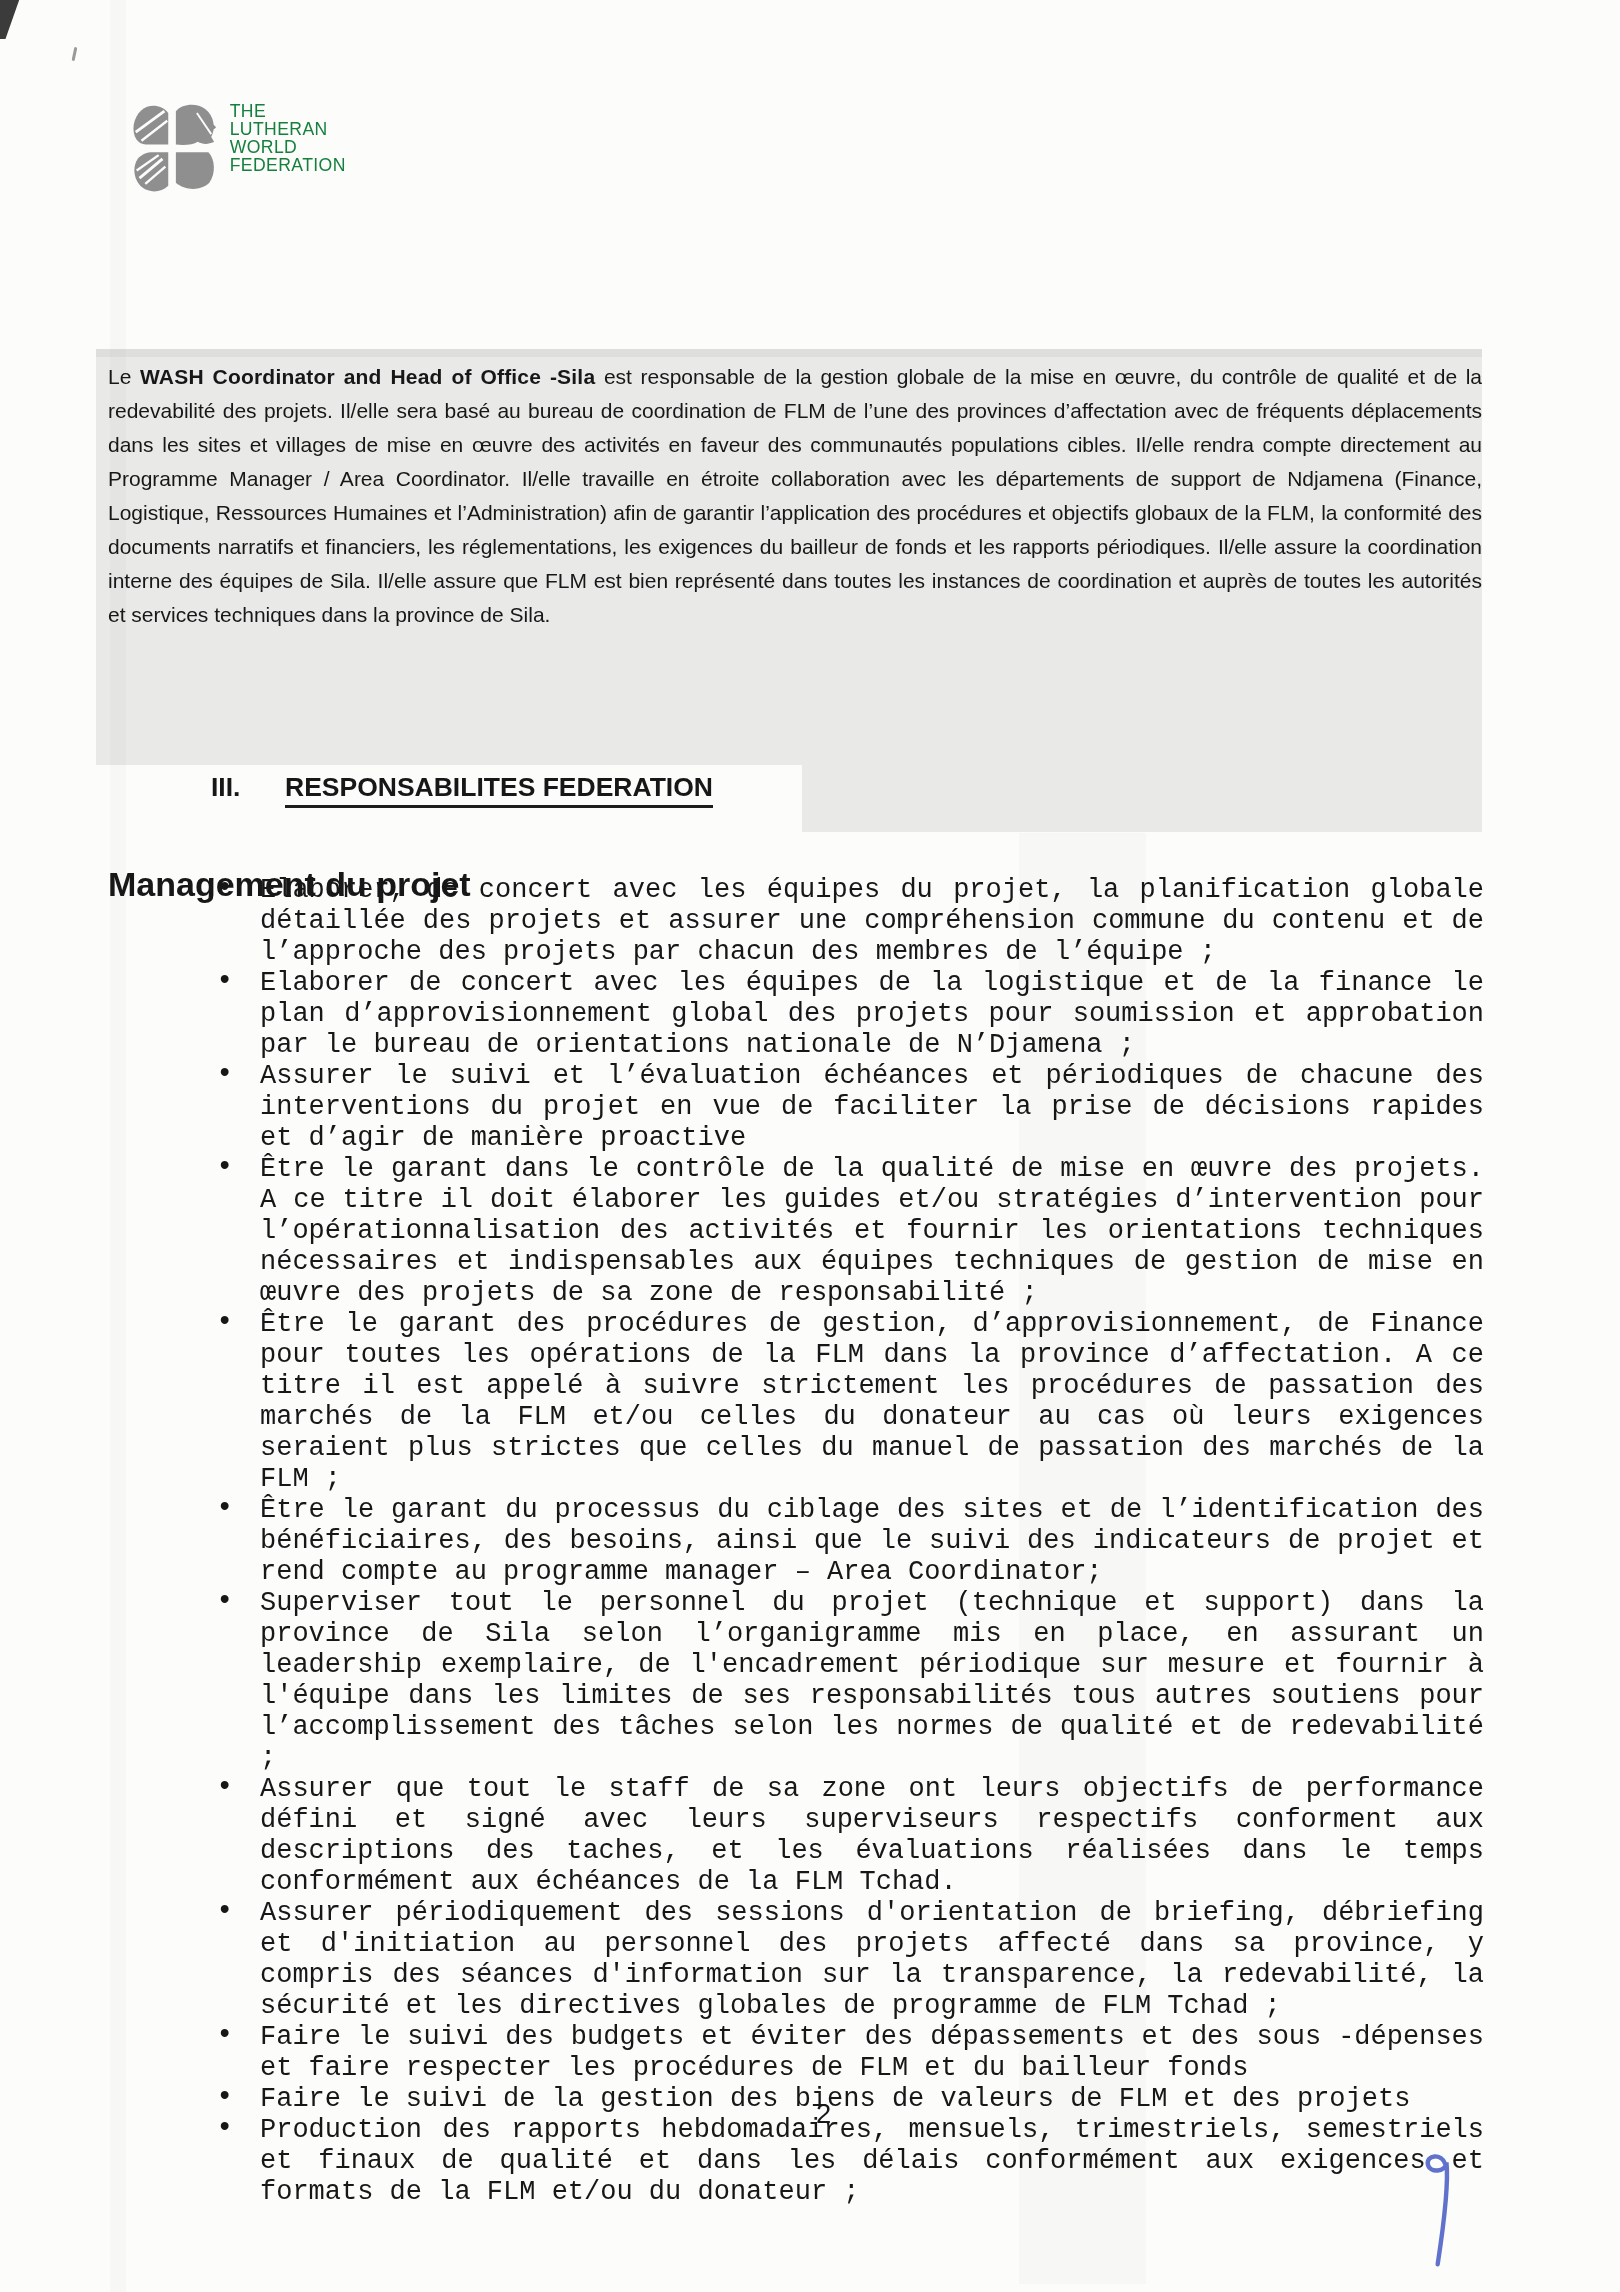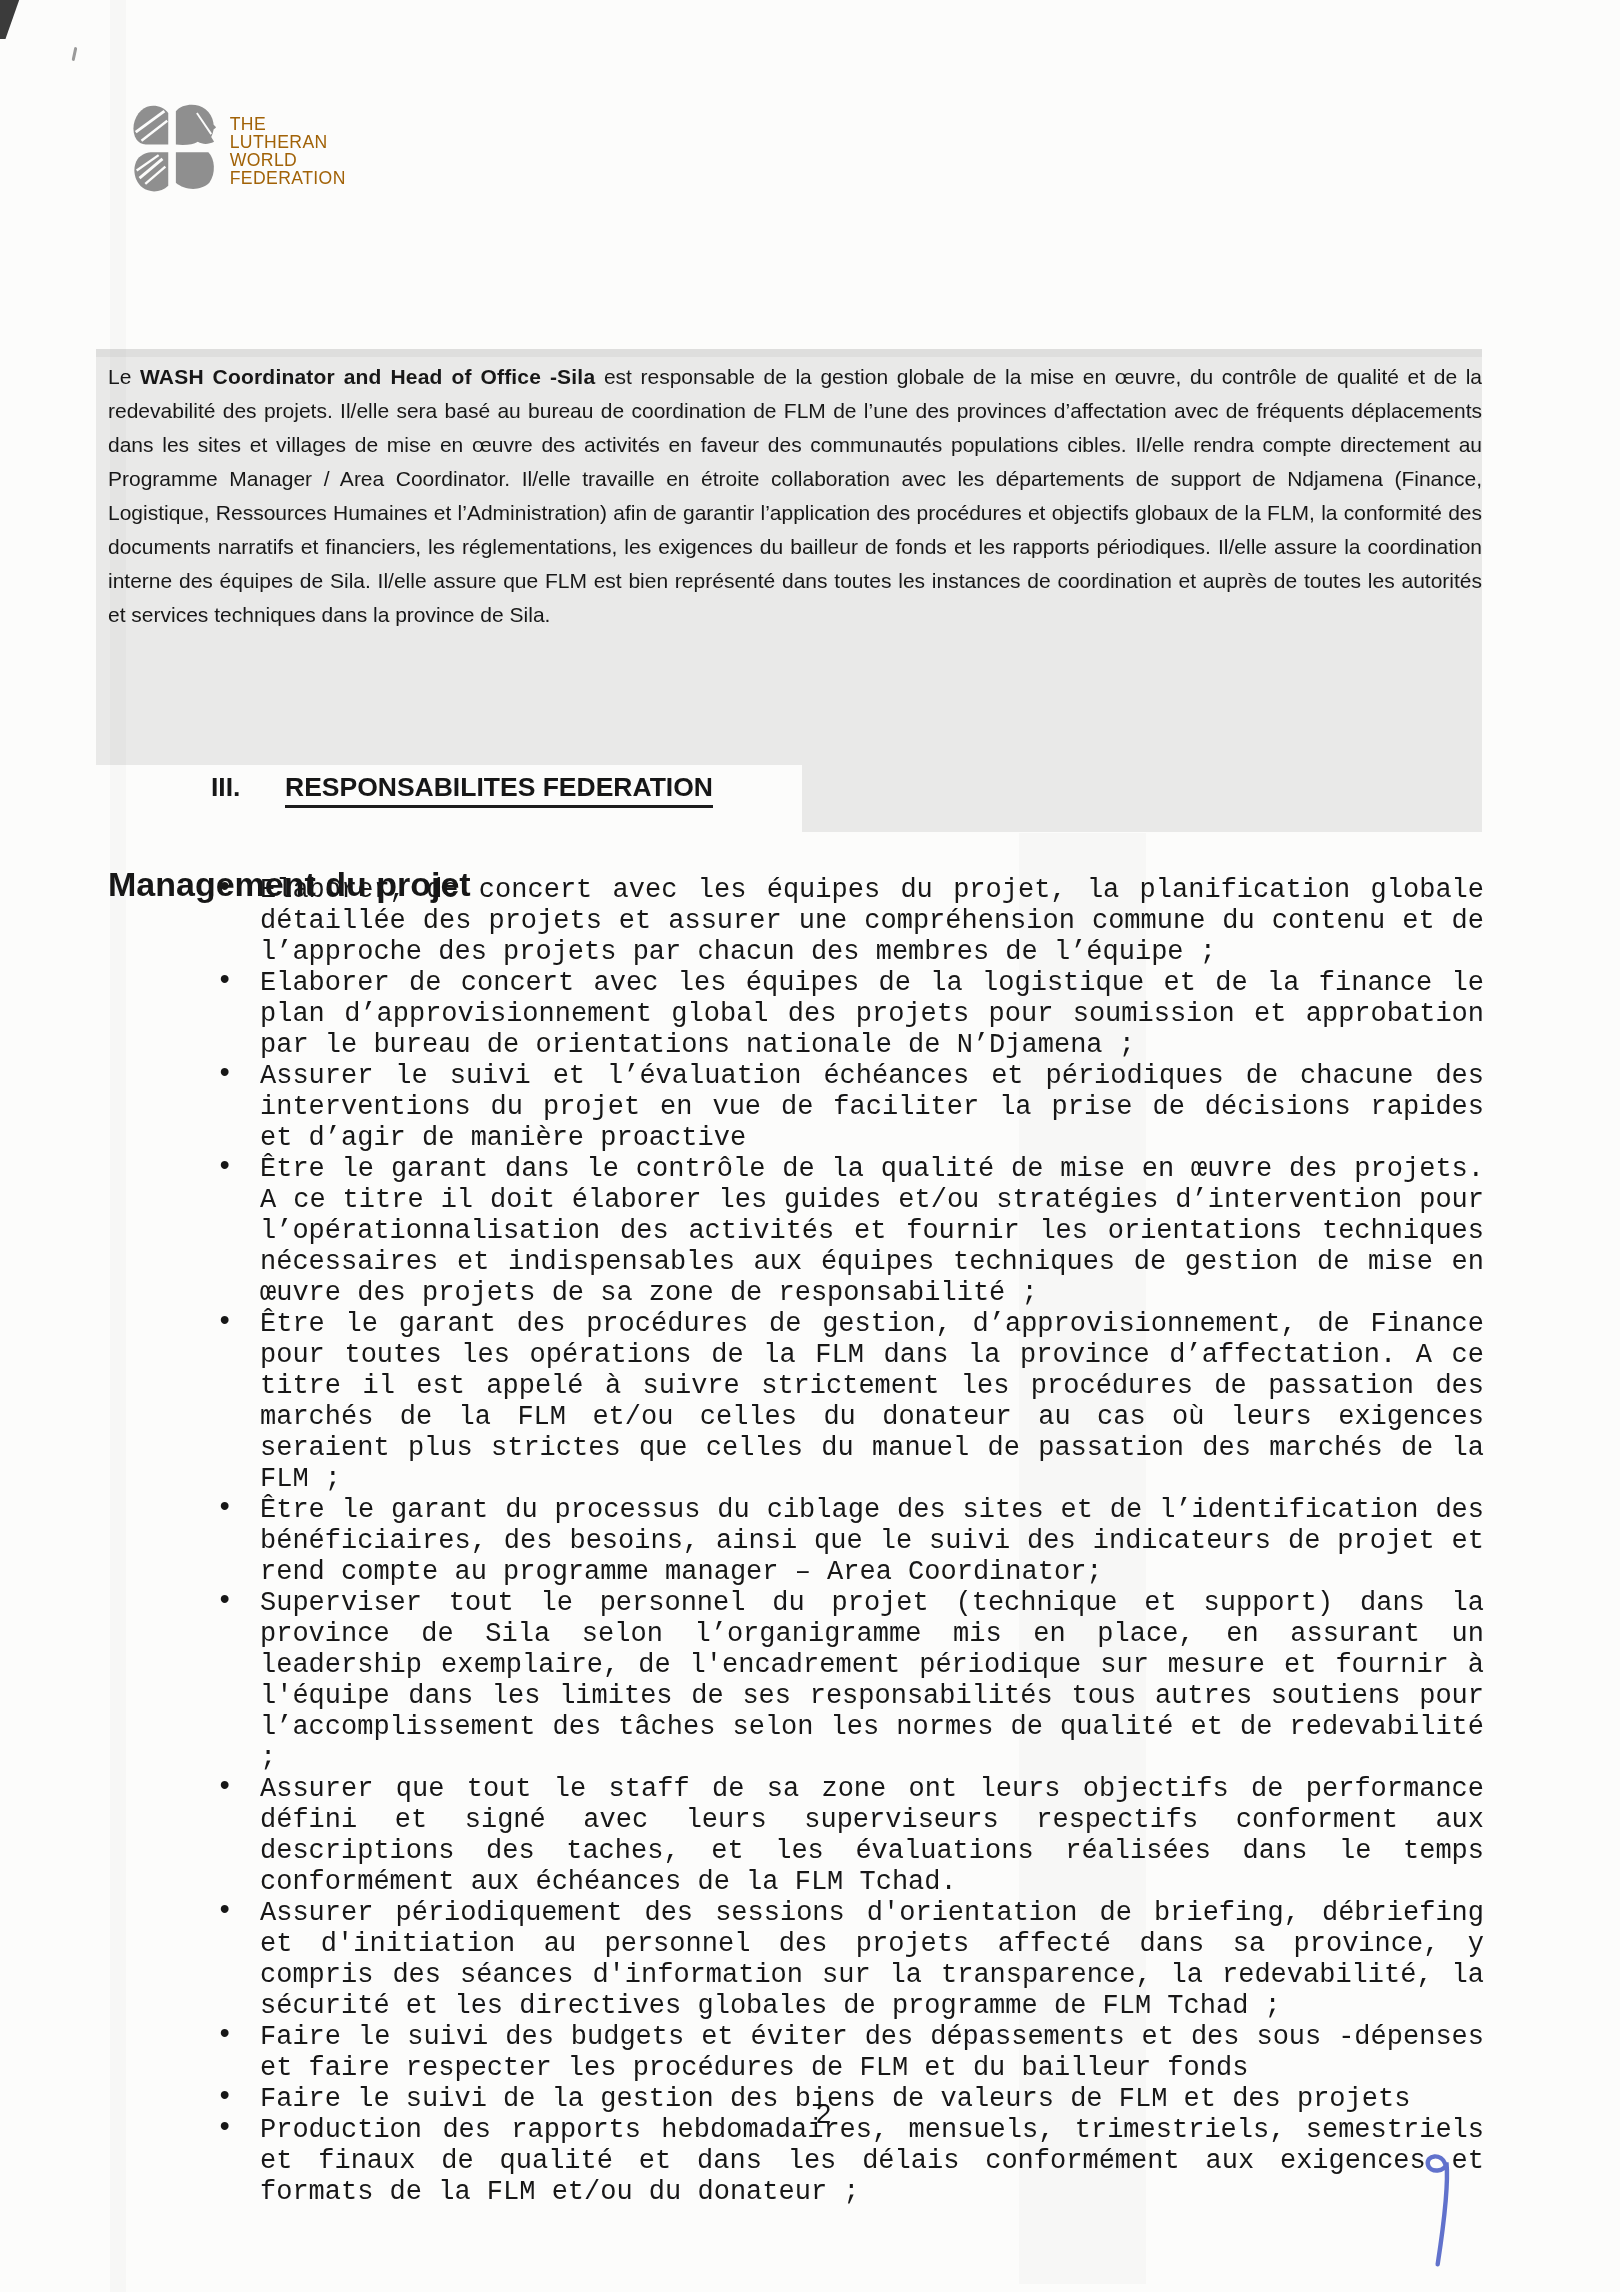--- a/index.html
+++ b/index.html
@@ -19,21 +19,21 @@
   .scan-streak-1 { position:absolute; left:1019px; top:833px; width:127px; height:1451px; background:rgba(110,110,110,0.035); }
   .scan-streak-2 { position:absolute; left:110px;  top:0;     width:15.7px;  height:2293px; background:rgba(110,110,110,0.03); }
   .corner-mark { position:absolute; top:0; left:0; width:27.4px; height:39px; background:#3b3b3b;
                  clip-path:polygon(0 0, 70% 0, 20% 100%, 0 100%); }
   .tick-mark { position:absolute; top:47px; left:73px; width:2.9px; height:13.7px; background:#9a9a9a;
                transform:rotate(12deg); border-radius:2px; }
 
   
   .logo { position:absolute; top:101px; left:130px; display:flex; align-items:flex-start; gap:13.7px; }
   .logo-emblem { width:86px; height:92px; }
-  .logo-text { margin-top:14px; font-size:17.6px; line-height:18px; color:#a16207; letter-spacing:0.4px; }
+  .logo-text { margin-top:1px; font-size:17.6px; line-height:18px; color:#15803d; letter-spacing:0.4px; }
 
   
   .heading { position:absolute; font-weight:bold; white-space:nowrap; }
   .heading .hnum { display:inline-block; }
   .heading .htitle { border-bottom:3.9px solid #1d1d1d; padding-bottom:2.9px; }
   .heading-2 { top:304px; left:201px; font-size:29px; }
   .heading-2 .hnum { width:102px; }
   .heading-3 { top:772px; left:211px; font-size:26.5px; }
   .heading-3 .hnum { width:74px; }
 

